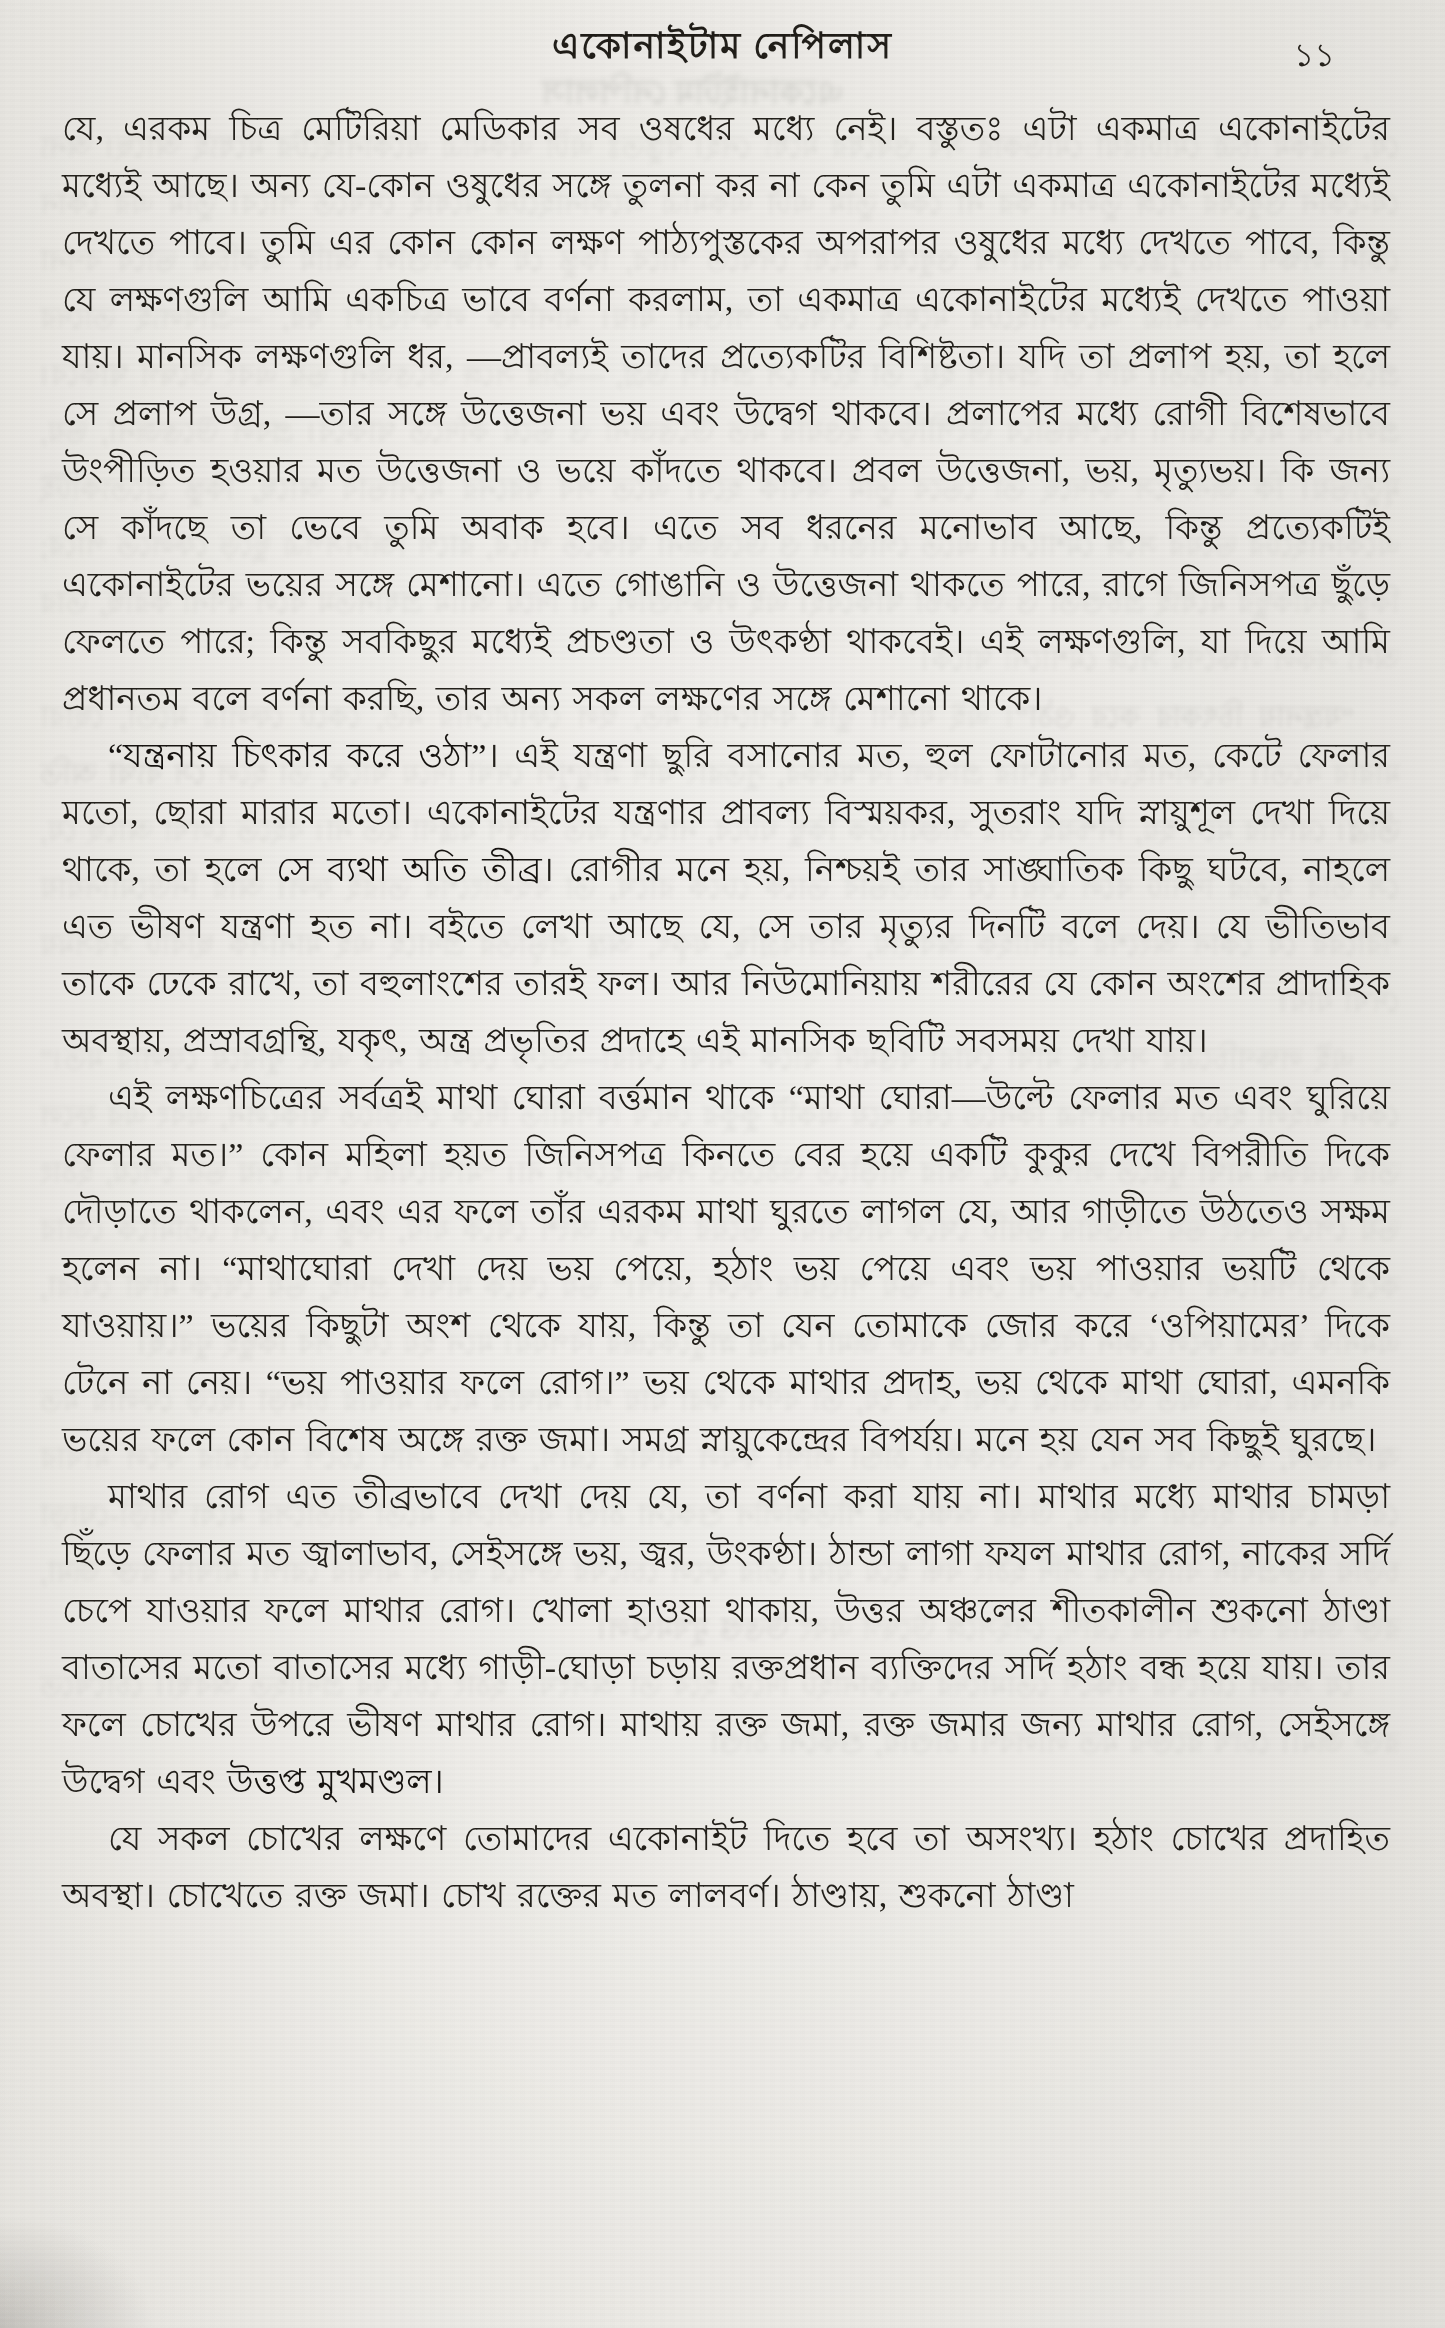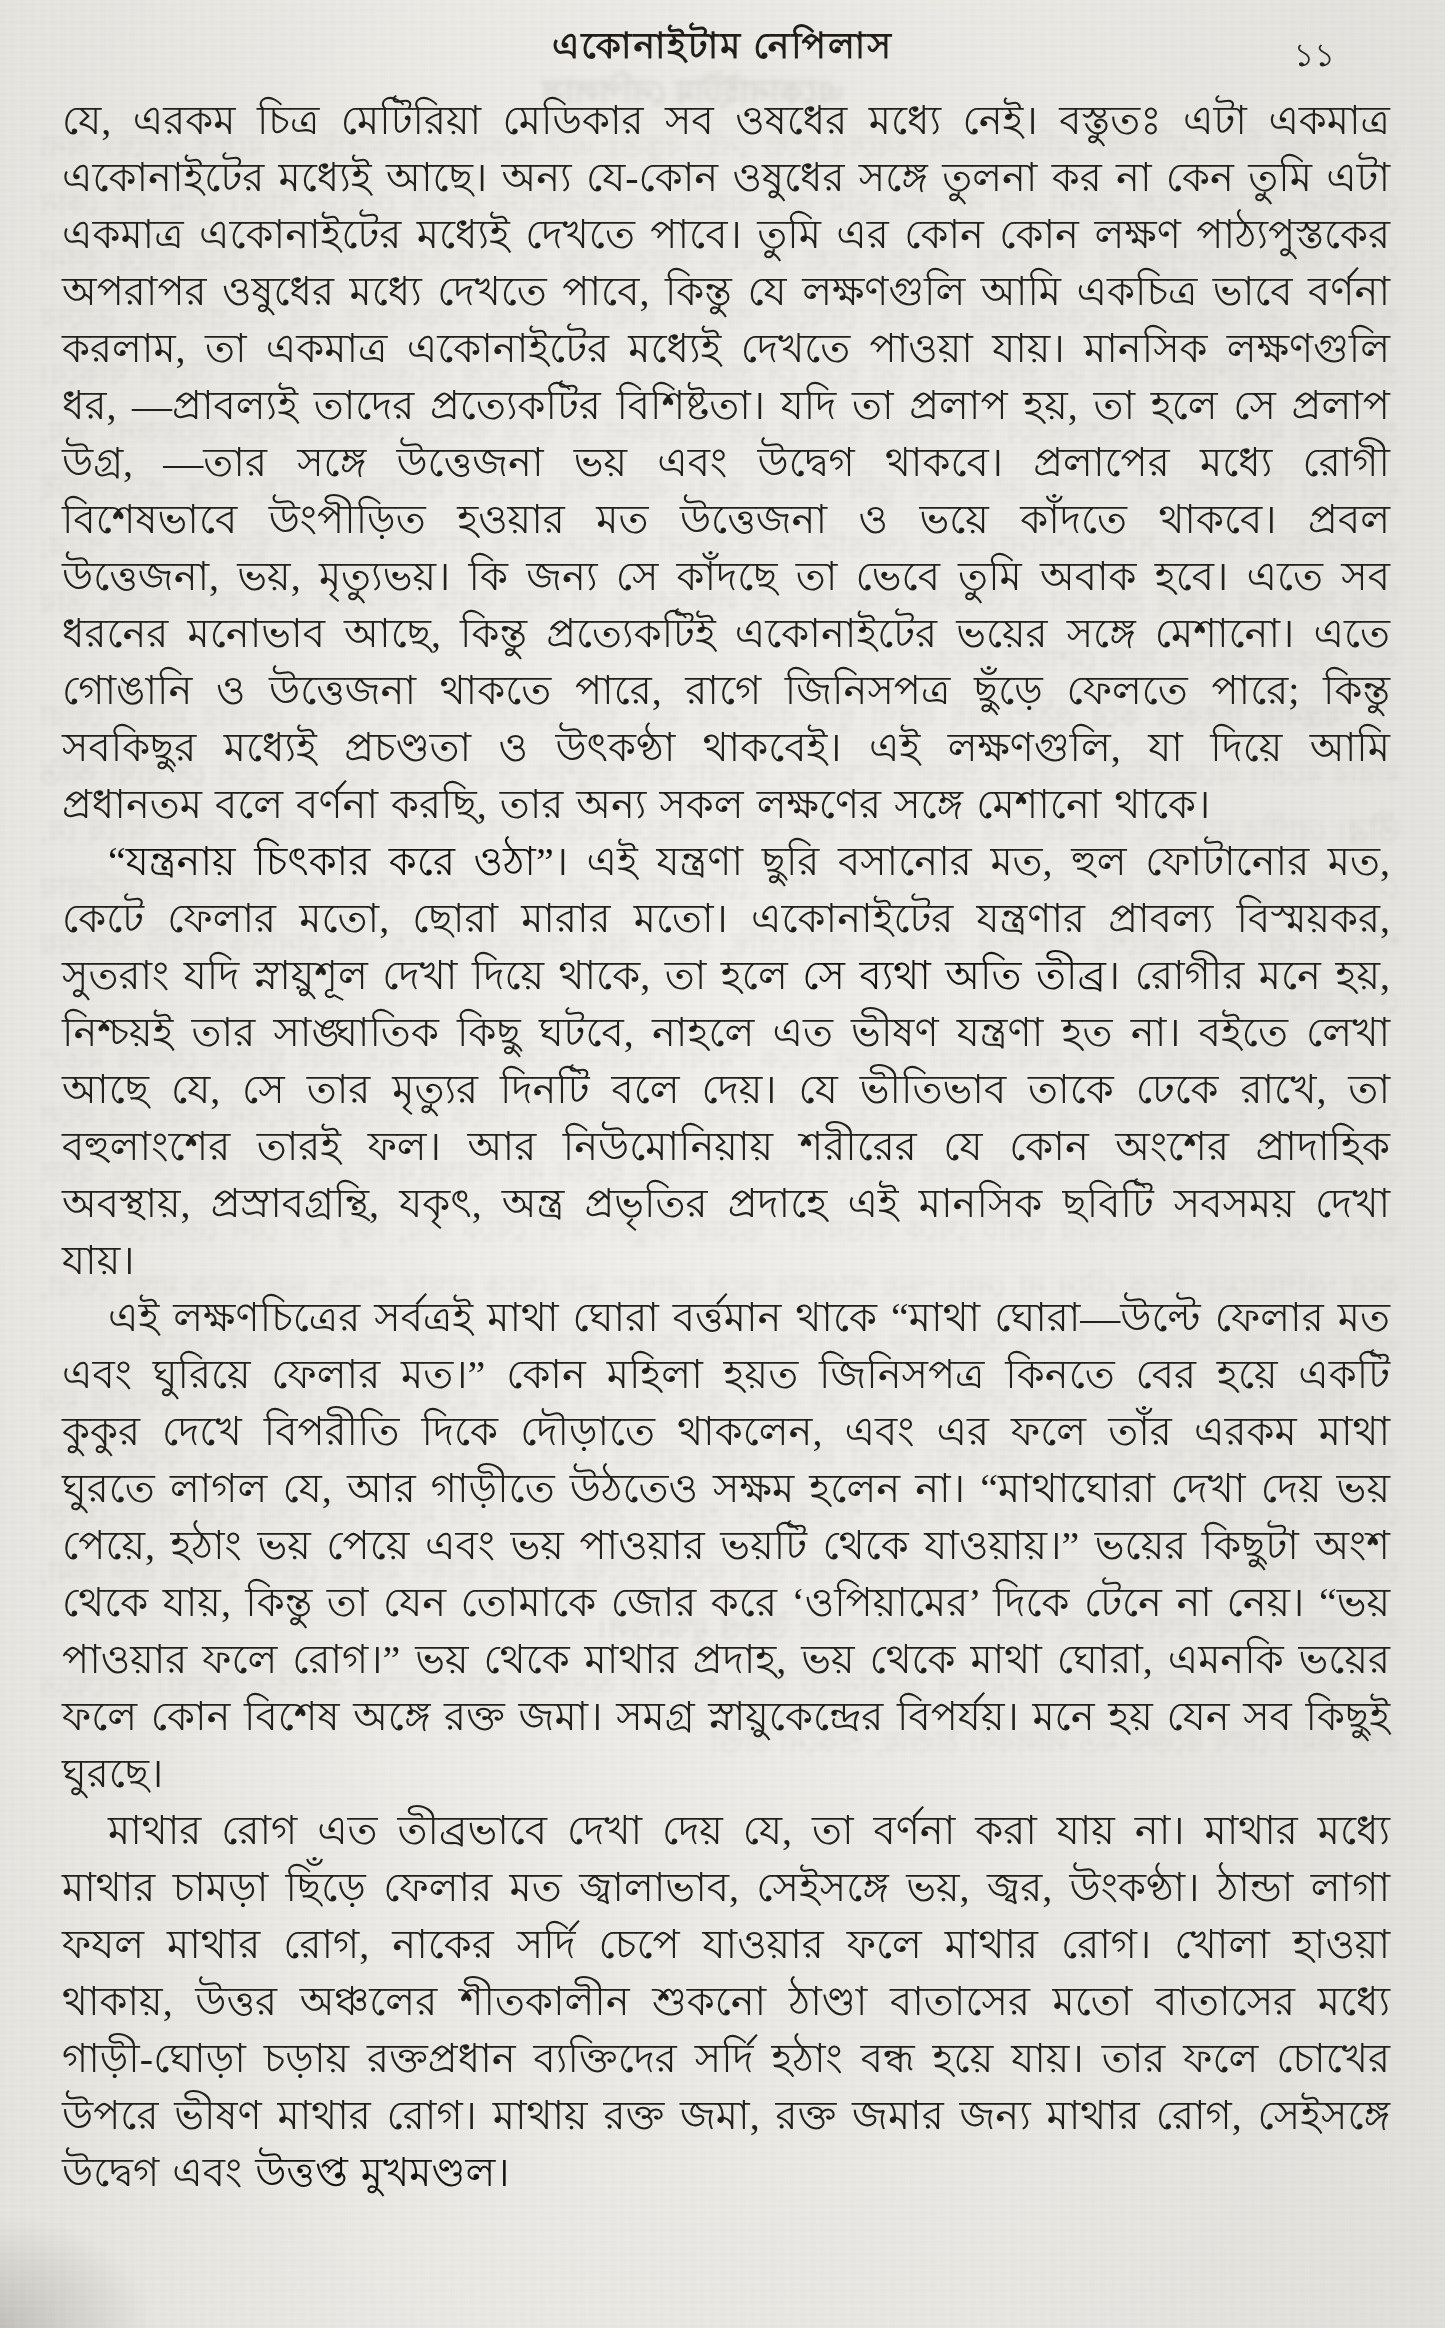--- a/index.html
+++ b/index.html
@@ -43,24 +43,24 @@
   .page-number {
     position: absolute;
     right: 110px;
     top: 30px;
     font-size: 32px;
     color: #26221c;
   }
   .text-block {
     position: absolute;
     left: 62px;
-    top: 92px;
+    top: 100px;
     width: 1328px;
     text-align: justify;
-    font-size: 40px;
+    font-size: 34px;
     line-height: 57px;
     word-spacing: 3px;
     z-index: 2;
   }
   .para { margin: 0; }
   .para.indent { text-indent: 46px; }
   .bold { font-weight: normal; color: #161310; }
   
   .ghost-layer {
     position: absolute;
@@ -112,15 +112,16 @@
   <div class="page-header">
     <div class="page-title">একোনাইটাম নেপিলাস</div>
     <div class="page-number">১১</div>
   </div>
 
   <div class="text-block">
       <p class="para"><span>যে, এরকম চিত্র মেটিরিয়া মেডিকার সব ওষধের মধ্যে নেই। বস্তুতঃ এটা একমাত্র একোনাইটের মধ্যেই আছে। অন্য যে-কোন ওষুধের সঙ্গে তুলনা কর না কেন তুমি এটা একমাত্র একোনাইটের মধ্যেই দেখতে পাবে। তুমি এর কোন কোন লক্ষণ পাঠ্যপুস্তকের অপরাপর ওষুধের মধ্যে দেখতে পাবে, কিন্তু যে লক্ষণগুলি আমি একচিত্র ভাবে বর্ণনা করলাম, তা একমাত্র একোনাইটের মধ্যেই দেখতে পাওয়া যায়। মানসিক লক্ষণগুলি ধর, —প্রাবল্যই তাদের প্রত্যেকটির বিশিষ্টতা। যদি তা প্রলাপ হয়, তা হলে সে প্রলাপ উগ্র, —তার সঙ্গে উত্তেজনা ভয় এবং উদ্বেগ থাকবে। প্রলাপের মধ্যে রোগী বিশেষভাবে উংপীড়িত হওয়ার মত উত্তেজনা ও ভয়ে কাঁদতে থাকবে। প্রবল উত্তেজনা, ভয়, মৃত্যুভয়। কি জন্য সে কাঁদছে তা ভেবে তুমি অবাক হবে। এতে সব ধরনের মনোভাব আছে, কিন্তু প্রত্যেকটিই একোনাইটের ভয়ের সঙ্গে মেশানো। এতে গোঙানি ও উত্তেজনা থাকতে পারে, রাগে জিনিসপত্র ছুঁড়ে ফেলতে পারে; কিন্তু সবকিছুর মধ্যেই প্রচণ্ডতা ও উৎকণ্ঠা থাকবেই। এই লক্ষণগুলি, যা দিয়ে আমি প্রধানতম বলে বর্ণনা করছি, তার অন্য সকল লক্ষণের সঙ্গে মেশানো থাকে।</span></p>
       <p class="para indent"><span class="bold">“যন্ত্রনায় চিৎকার করে ওঠা”</span><span>। এই যন্ত্রণা ছুরি বসানোর মত, হুল ফোটানোর মত, কেটে ফেলার মতো, ছোরা মারার মতো। একোনাইটের যন্ত্রণার প্রাবল্য বিস্ময়কর, সুতরাং যদি স্নায়ুশূল দেখা দিয়ে থাকে, তা হলে </span><span class="bold">সে ব্যথা অতি তীব্র</span><span>। রোগীর মনে হয়, নিশ্চয়ই তার সাঙ্ঘাতিক কিছু ঘটবে, নাহলে এত ভীষণ যন্ত্রণা হত না। বইতে লেখা আছে যে, সে তার মৃত্যুর দিনটি বলে দেয়। যে ভীতিভাব তাকে ঢেকে রাখে, তা বহুলাংশের তারই ফল। আর নিউমোনিয়ায় শরীরের যে কোন অংশের প্রাদাহিক অবস্থায়, প্রস্রাবগ্রন্থি, যকৃৎ, অন্ত্র প্রভৃতির প্রদাহে এই মানসিক ছবিটি সবসময় দেখা যায়।</span></p>
       <p class="para indent"><span>এই লক্ষণচিত্রের সর্বত্রই মাথা ঘোরা বর্ত্তমান থাকে “মাথা ঘোরা—উল্টে ফেলার মত এবং ঘুরিয়ে ফেলার মত।” কোন মহিলা হয়ত জিনিসপত্র কিনতে বের হয়ে একটি কুকুর দেখে বিপরীতি দিকে দৌড়াতে থাকলেন, এবং এর ফলে তাঁর এরকম মাথা ঘুরতে লাগল যে, আর গাড়ীতে উঠতেও সক্ষম হলেন না। “মাথাঘোরা দেখা দেয় ভয় পেয়ে, হঠাং ভয় পেয়ে এবং ভয় পাওয়ার ভয়টি থেকে যাওয়ায়।” ভয়ের কিছুটা অংশ থেকে যায়, কিন্তু তা যেন তোমাকে জোর করে ‘ওপিয়ামের’ দিকে টেনে না নেয়। “ভয় পাওয়ার ফলে রোগ।” ভয় থেকে মাথার প্রদাহ, ভয় থেকে মাথা ঘোরা, এমনকি ভয়ের ফলে কোন বিশেষ অঙ্গে রক্ত জমা। সমগ্র স্নায়ুকেন্দ্রের বিপর্যয়। মনে হয় যেন সব কিছুই ঘুরছে।</span></p>
       <p class="para indent"><span>মাথার রোগ এত তীব্রভাবে দেখা দেয় যে, তা বর্ণনা করা যায় না। মাথার মধ্যে মাথার চামড়া ছিঁড়ে ফেলার মত জ্বালাভাব, সেইসঙ্গে ভয়, জ্বর, উংকণ্ঠা। ঠান্ডা লাগা ফযল মাথার রোগ, নাকের সর্দি চেপে যাওয়ার ফলে মাথার রোগ। খোলা হাওয়া থাকায়, উত্তর অঞ্চলের শীতকালীন শুকনো ঠাণ্ডা বাতাসের মতো বাতাসের মধ্যে গাড়ী-ঘোড়া চড়ায় রক্তপ্রধান ব্যক্তিদের সর্দি হঠাং বন্ধ হয়ে যায়। তার ফলে চোখের উপরে ভীষণ মাথার রোগ। মাথায় রক্ত জমা, রক্ত জমার জন্য মাথার রোগ, সেইসঙ্গে উদ্বেগ এবং </span><span class="bold">উত্তপ্ত মুখমণ্ডল।</span></p>
+      <p class="para indent"><span>যে সকল চোখের লক্ষণে তোমাদের একোনাইট দিতে হবে তা অসংখ্য। হঠাং চোখের প্রদাহিত অবস্থা। চোখেতে রক্ত জমা। চোখ রক্তের মত লালবর্ণ। ঠাণ্ডায়, শুকনো ঠাণ্ডা</span></p>
     </div>
 
 </div>
 
 </body></html>

